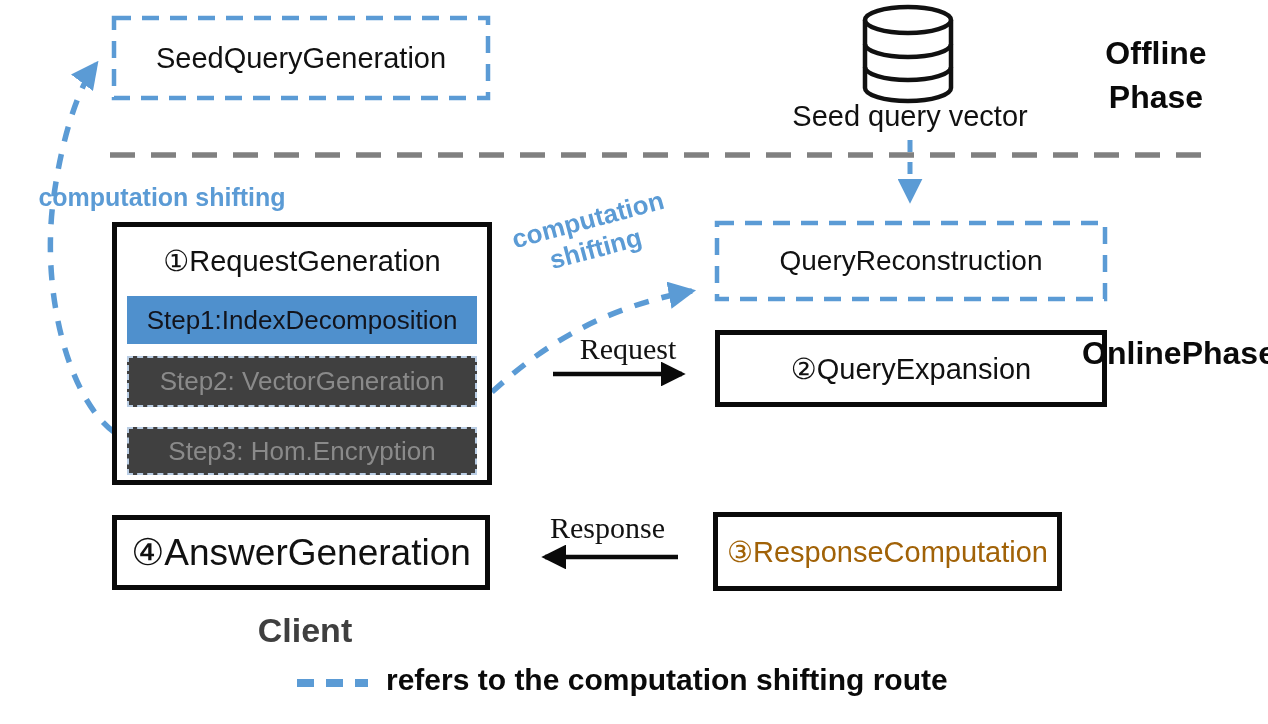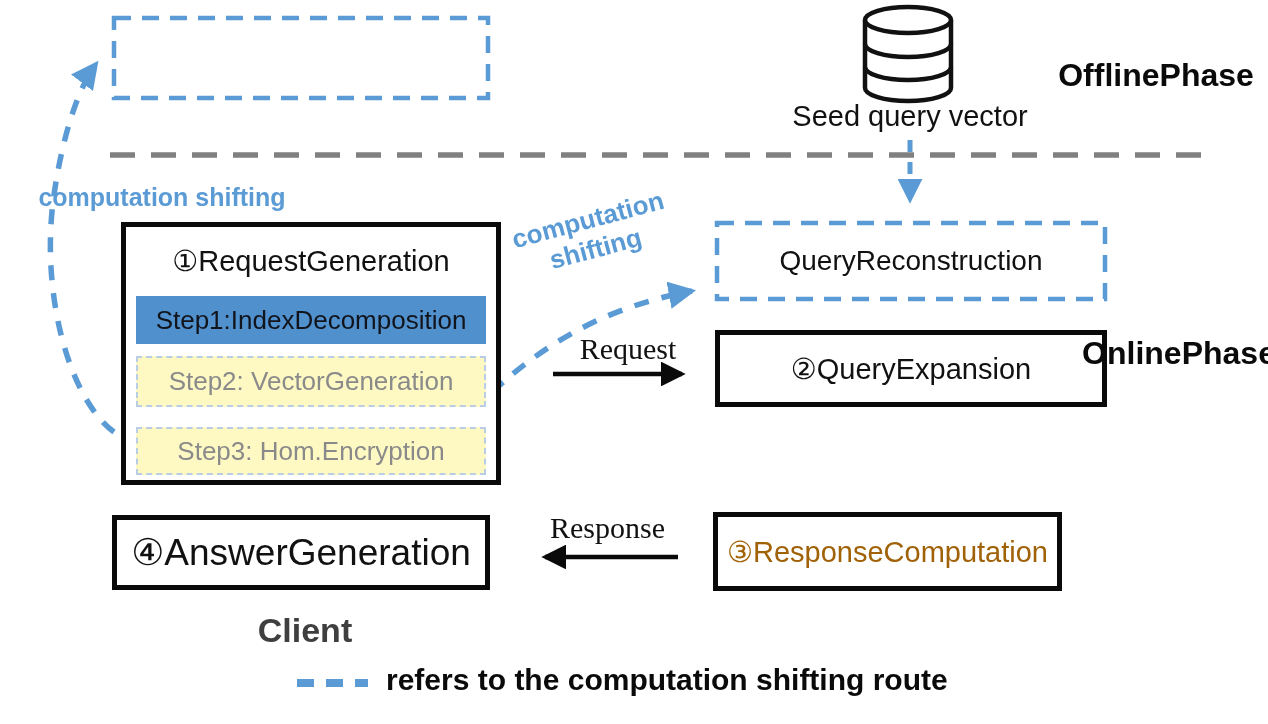--- a/index.html
+++ b/index.html
@@ -9,35 +9,35 @@
   }
   #shapes{position:absolute;left:0;top:0;width:1268px;height:724px;}
   .abs{position:absolute;}
   .ctr{display:flex;align-items:center;justify-content:center;text-align:center;}
 
   
   .solid-box{border:5px solid #0a0a0a;background:#ffffff;box-sizing:border-box;}
   .seed-box-text{left:112px;top:18px;width:378px;height:80px;font-size:29px;color:#111;}
   .qrec-box-text{left:716px;top:222px;width:390px;height:78px;font-size:28px;color:#111;}
 
-  .reqgen-box{left:112px;top:222px;width:380px;height:263px;margin-left:9px;}
+  .reqgen-box{left:112px;top:222px;width:380px;height:263px;}
   .reqgen-title{position:absolute;left:0;top:12px;width:100%;height:44px;font-size:29px;color:#111;}
   .step{position:absolute;left:10px;width:350px;box-sizing:border-box;font-size:26px;}
   .step-active{top:69px;height:48px;background:#4f90cd;color:#12141c;border:1px solid #4f90cd;}
-  .step-pending{background:#fef9c3;border:2px dashed #b9cde4;color:#8a8a8a;}
+  .step-pending{background:#404040;border:2px dashed #b9cde4;color:#8a8a8a;}
   .step2{top:129px;height:51px;}
   .step3{top:200px;height:48px;}
 
   .qexp-box{left:715px;top:330px;width:392px;height:77px;font-size:29px;color:#111;}
   .ansgen-box{left:112px;top:515px;width:378px;height:75px;font-size:37px;color:#111;}
   .respcomp-box{left:713px;top:512px;width:349px;height:79px;font-size:29px;color:#a16207;}
 
   
   .phase-label{font-weight:bold;color:#0a0a0a;font-size:32px;line-height:1.38;}
-  .offline-phase{left:1078px;top:30px;width:156px;height:90px;flex-direction:row;}
+  .offline-phase{left:1078px;top:30px;width:156px;height:90px;flex-direction:column;}
   .online-phase{left:1104px;top:307px;width:150px;height:92px;flex-direction:row;}
   .blue-label{color:#5b9bd5;font-weight:bold;}
   .cs-left{left:14px;top:180px;width:296px;height:34px;font-size:25px;}
   .cs-mid{left:494px;top:198px;width:196px;height:74px;font-size:26px;line-height:1.15;
           transform:rotate(-15deg);flex-direction:column;}
   .flow-label{font-family:"Liberation Serif",serif;color:#111;font-size:30px;}
   .request-label{left:552px;top:332px;width:152px;height:34px;}
   .response-label{left:530px;top:511px;width:155px;height:34px;}
   .party-label{font-weight:bold;color:#3f3f3f;font-size:34px;}
   .client-label{left:205px;top:609px;width:200px;height:42px;}
@@ -80,20 +80,23 @@
     <g stroke="#111" stroke-width="4.5" fill="#ffffff">
       <path d="M 865 20 L 865 88 A 43 13 0 0 0 951 88 L 951 20"></path>
       <path d="M 865 44 A 43 13 0 0 0 951 44" fill="none"></path>
       <path d="M 865 67 A 43 13 0 0 0 951 67" fill="none"></path>
       <ellipse cx="908" cy="20" rx="43" ry="13"></ellipse>
     </g>
 
     <path d="M 297 683 L 368 683" fill="none" stroke="#5b9bd5" stroke-width="8" stroke-dasharray="17 12"></path>
   </svg>
 
+  <div class="abs ctr seed-box-text">
+    <span>SeedQueryGeneration</span>
+  </div>
 
   <div class="abs ctr db-caption">Seed query vector</div>
 
   <div class="abs ctr phase-label offline-phase">
     <span>Offline</span>
     <span>Phase</span>
   </div>
 
   <div class="abs ctr blue-label cs-left">computation shifting</div>
 

